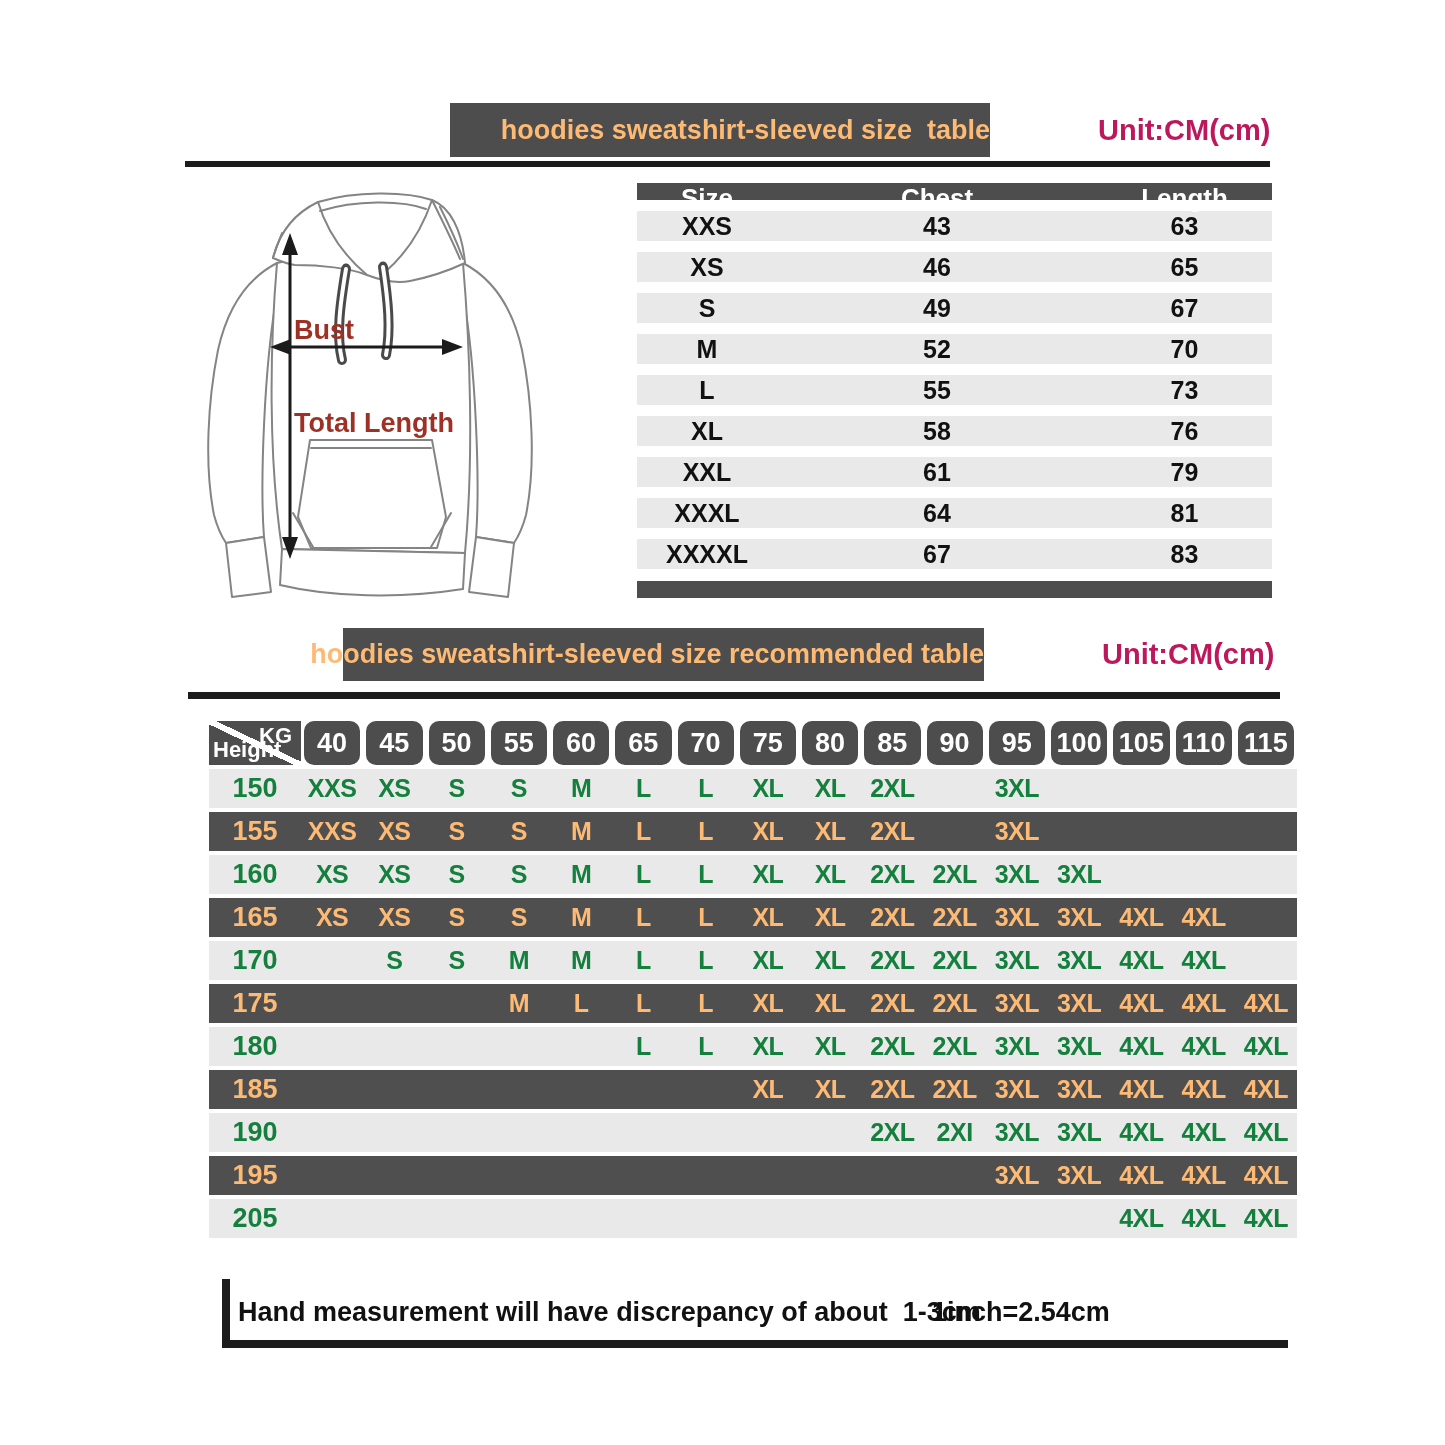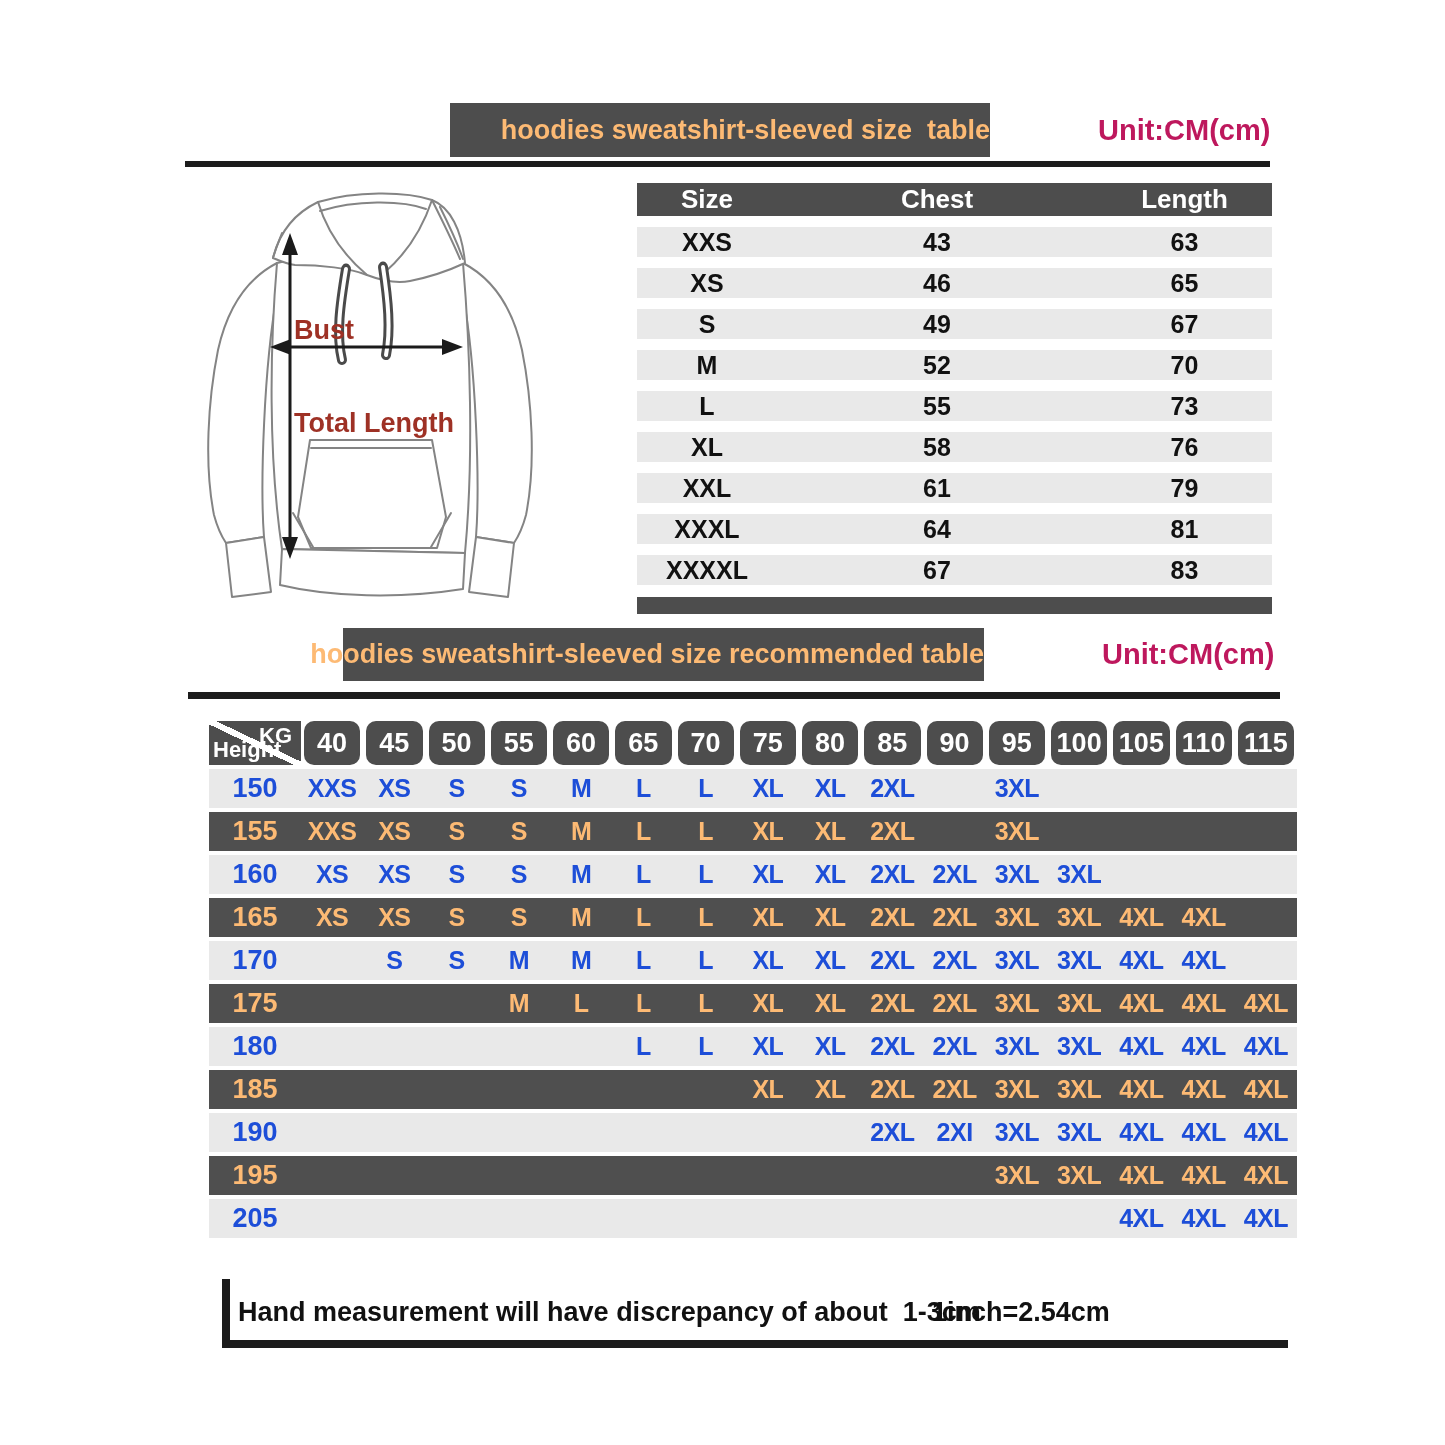--- a/index.html
+++ b/index.html
@@ -21,38 +21,38 @@
   #hoodie{position:absolute;left:170px;top:185px;width:440px;height:440px;}
   .garment{fill:#fff;stroke:var(--outline-gray);stroke-width:2;stroke-linejoin:round;}
   .gline{fill:none;stroke:var(--outline-gray);stroke-width:2;stroke-linecap:round;}
   .arrow{stroke:#1b1b1b;stroke-width:3;}
   .ahead{fill:#1b1b1b;}
   .redlbl{fill:var(--accent-red);font-size:27px;font-weight:bold;}
 
   
   #sizetable{position:absolute;left:637px;top:183px;width:635px;}
   .t1-grid{display:grid;grid-template-columns:140px 320px 175px;align-items:center;text-align:center;}
-  .t1-head{height:33px;background:var(--bar-dark);color:#fff;font-size:26px;}
+  .t1-head{height:17px;background:var(--bar-dark);color:#fff;font-size:26px;}
   .t1-row{height:30px;margin-top:11px;background:var(--row-light);color:#111;font-size:25px;}
   .t1-foot{height:17px;margin-top:12px;background:var(--bar-dark);}
 
   
   #matrix{position:absolute;left:185px;top:721px;width:1088px;padding-left:24px;}
   .m-grid{display:grid;grid-template-columns:92px repeat(16,1fr);}
   .m-head{height:44px;}
   .m-corner{position:relative;background:
       linear-gradient(to bottom left,var(--bar-dark) calc(50% - 3px),#fff calc(50% - 3px),
       #fff calc(50% + 3px),var(--bar-dark) calc(50% + 3px));
       background-color:var(--bar-dark);color:#fff;}
   .m-corner .ckg{position:absolute;top:2px;right:9px;font-size:22px;}
   .m-corner .cheight{position:absolute;bottom:2px;left:4px;font-size:22px;}
   .m-kgbox{margin:0 3px;background:var(--bar-dark);color:#fff;display:flex;
            align-items:center;justify-content:center;font-size:27px;border-radius:10px;}
   .m-row{height:39px;margin-top:4px;align-items:center;text-align:center;font-size:25px;letter-spacing:-0.5px;}
-  .m-row.light{background:var(--row-light);color:#1d4ed8;}
+  .m-row.light{background:var(--row-light);color:#15803d;}
   .m-row.dark{background:var(--row-dark);color:#fdba74;}
   .m-hcell{font-size:27px;letter-spacing:0;}
 
   
   #footvbar{position:absolute;left:222px;top:1279px;width:8px;height:68px;background:var(--line-black);}
   .footnote{position:absolute;top:1283px;height:58px;display:flex;align-items:center;
             font-size:27px;color:#111;white-space:pre;}
   #footnote1{left:238px;}
   #footnote2{left:932px;}
 </style>

